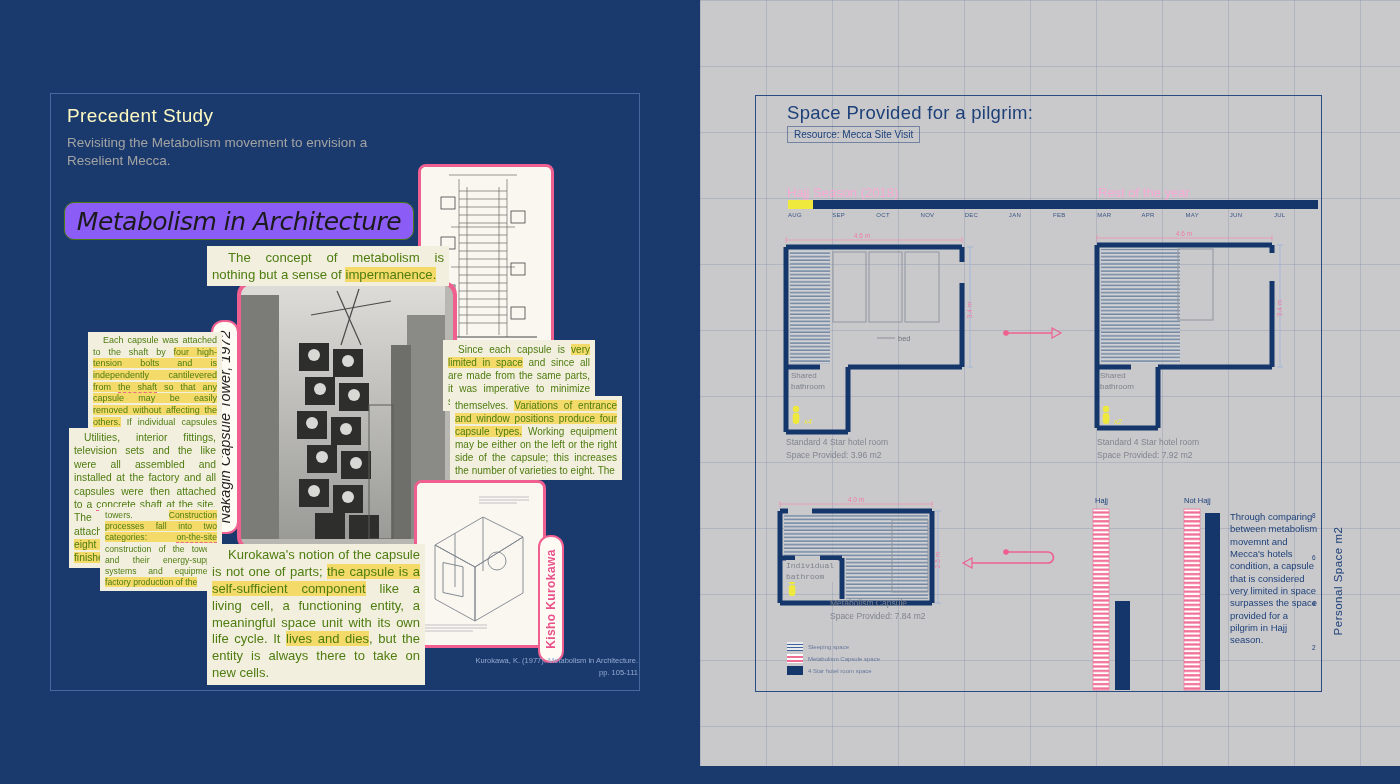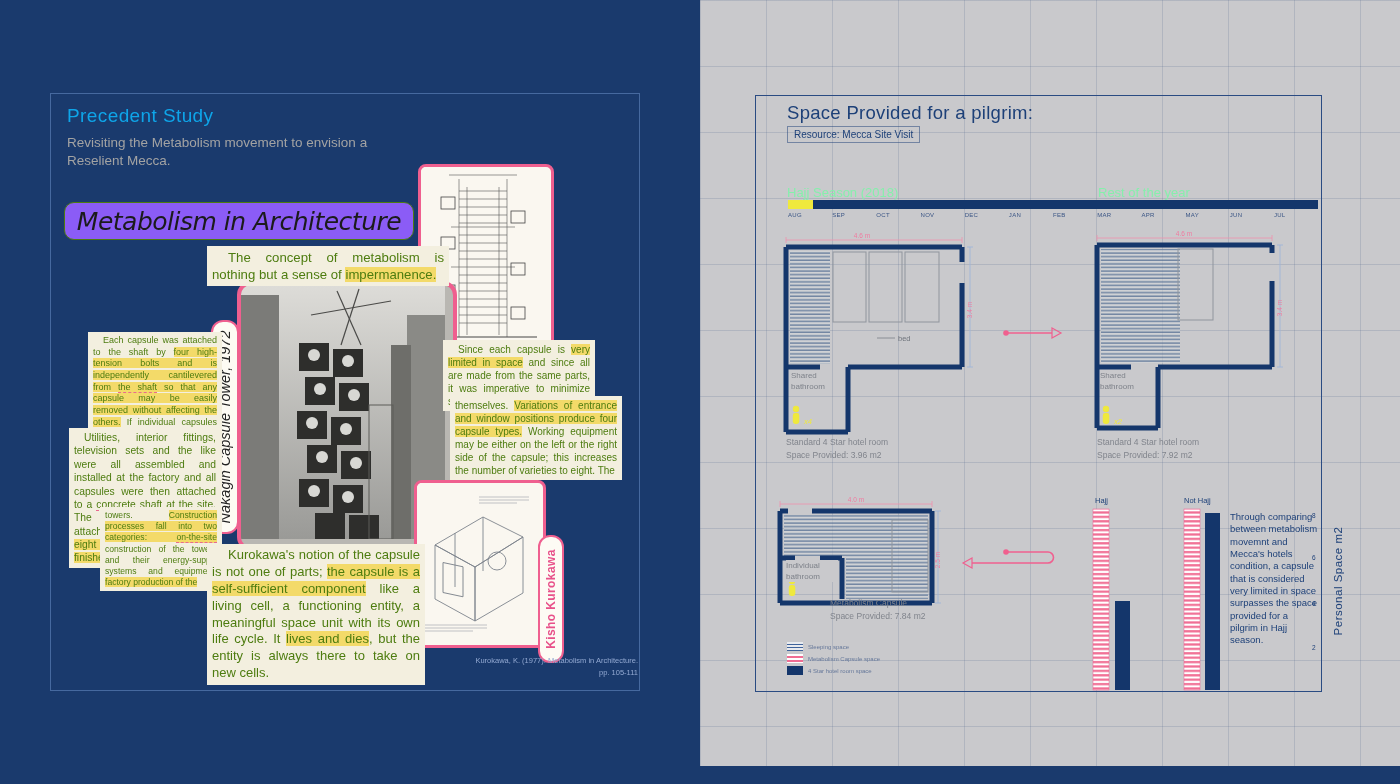--- a/index.html
+++ b/index.html
@@ -9,46 +9,46 @@
 
   
   #gray-sheet{left:700px;top:0;width:700px;height:766px;background:#c9c9cc;
     background-image:
       repeating-linear-gradient(to right, rgba(90,110,145,.22) 0 1px, transparent 1px 66px),
       repeating-linear-gradient(to bottom, rgba(90,110,145,.22) 0 1px, transparent 1px 66px);}
   #rpanel-border{left:755px;top:95px;width:565px;height:595px;border:1.5px solid #2a4b82;}
   #rtitle{left:787px;top:102px;font-size:18.5px;color:#1d4078;letter-spacing:.3px;}
   #rresource{left:787px;top:126px;font-size:10px;color:#1d4078;border:1px solid rgba(29,64,120,.5);
     padding:2px 6px;}
-  .season{font-size:13px;color:#86efac;}
+  .season{font-size:13px;color:#f9a8d4;}
   #season-hajj{left:787px;top:185px;}
   #season-rest{left:1098px;top:185px;}
   #tbar{left:788px;top:200px;width:530px;height:9px;background:#14366b;}
   #tbar-yellow{position:absolute;left:0;top:0;width:25px;height:9px;background:#efe93d;}
   #months{left:788px;top:212px;width:530px;display:flex;}
   #months span{flex:1;font-size:6px;color:#3a5585;letter-spacing:.3px;}
   .plan-cap{font-size:8.5px;color:#80848c;line-height:1.5;}
   #cap1{left:786px;top:436px;} #cap2{left:1097px;top:436px;} #cap3{left:782px;top:597px;margin-left:48px;}
   .bath-label{font-size:8px;color:#7e828a;line-height:1.4;width:52px;}
-  #bath1{left:791px;top:370px;} #bath2{left:1100px;top:370px;} #bath3{left:786px;top:560px;background:#c9c9cc;}
+  #bath1{left:791px;top:370px;} #bath2{left:1100px;top:370px;} #bath3{left:786px;top:560px;background:#c9c9cc;font-family:Liberation Mono, monospace;}
   #conclusion{left:1230px;top:511px;width:88px;font-size:9.5px;color:#1d4078;line-height:1.3;}
   #ylabel{left:1263px;top:575px;width:150px;text-align:center;transform:rotate(-90deg);
     font-size:11.5px;color:#1d4078;letter-spacing:.5px;}
   #legend{left:787px;top:642px;}
   .leg-row{display:flex;align-items:center;gap:5px;margin-bottom:3px;}
   .leg-sw{width:16px;height:9px;}
   .sw-b{background:repeating-linear-gradient(180deg,#e8eaee 0 2px,#3f639b 2px 3px);}
   .sw-p{background:repeating-linear-gradient(180deg,#ffffff 0 2px,#f06d93 2px 4px);}
   .sw-n{background:#14366b;}
   .leg-label{font-size:6px;color:#66789a;}
   #plan-svg{left:700px;top:0;pointer-events:none;}
 
   
   #lpanel-border{left:50px;top:93px;width:588px;height:596px;border:1px solid #46699f;}
-  #ltitle{left:67px;top:105px;font-size:19px;color:#0ea5e9;letter-spacing:.4px;}
+  #ltitle{left:67px;top:105px;font-size:19px;color:#fef9c3;letter-spacing:.4px;}
   #lsub{left:67px;top:134px;width:345px;font-size:13.5px;color:#a3a3a3;line-height:1.35;}
   #headline{left:64px;top:202px;width:348px;height:36px;background:#8b5cf6;border:1px solid #4d7c0f;
     border-radius:10px;display:flex;align-items:center;justify-content:center;
     font-family:"DejaVu Sans",sans-serif;font-weight:normal;font-size:25px;color:#1b1b1b;
     letter-spacing:-.5px;font-style:italic;}
   .card{background:#faf7f0;border:3px solid #ef5f8f;border-radius:8px;overflow:hidden;}
   #card-elev{left:418px;top:164px;width:130px;height:188px;}
   #card-photo{left:237px;top:281px;width:212px;height:262px;border-radius:14px;border-width:4px;background:#b9b7b2;}
   #card-axon{left:414px;top:480px;width:126px;height:162px;}
   .vpill{background:#fdfbf4;border:2.5px solid #ef5f8f;border-radius:12px;display:flex;

